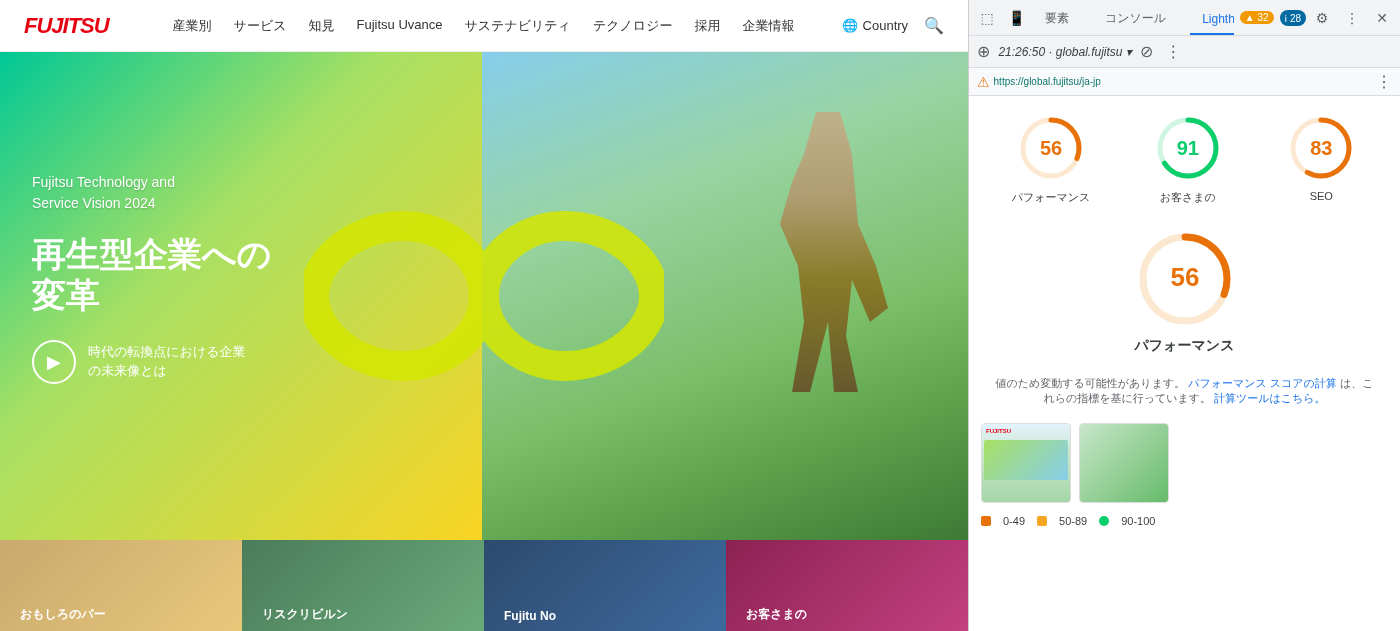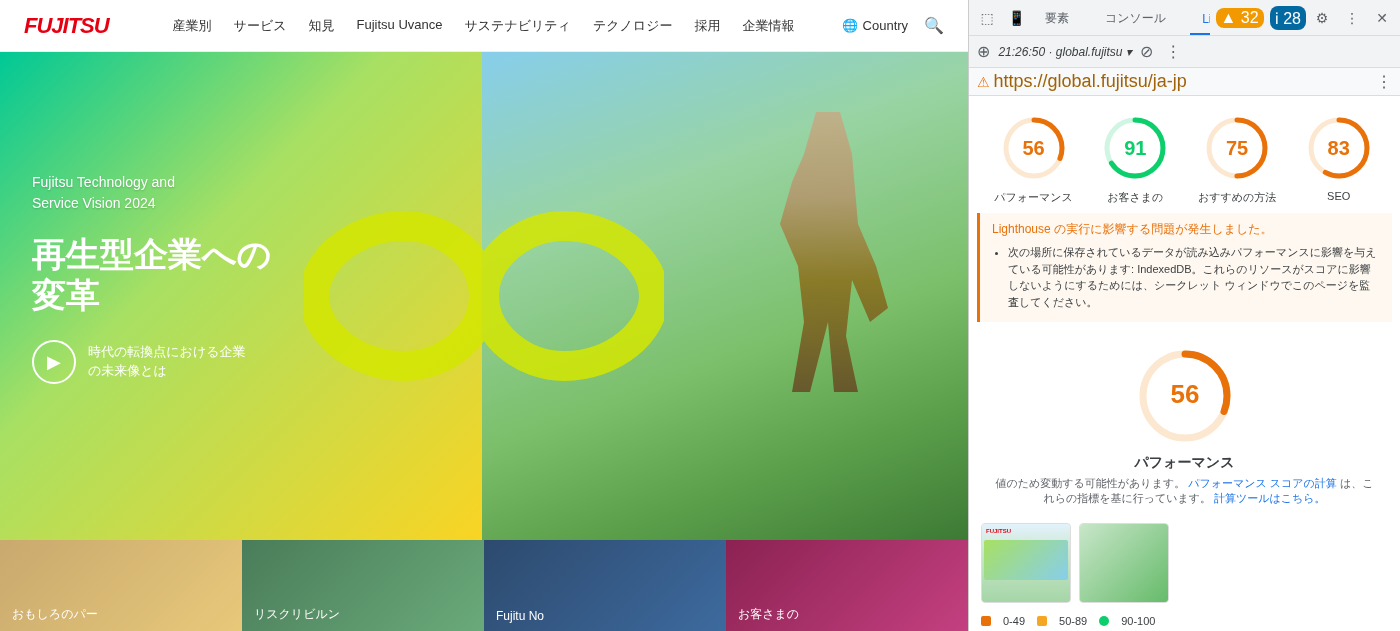--- a/index.html
+++ b/index.html
@@ -38,44 +38,44 @@
     .cta-circle { width: 44px; height: 44px; border: 2px solid #fff; border-radius: 50%; display: flex; align-items: center; justify-content: center; color: #fff; font-size: 18px; }
     .cta-text { font-size: 13px; color: #fff; line-height: 1.4; }
 
     
     .bottom-cards { display: flex; height: 91px; width: 968px; }
     .bottom-card { flex: 1; position: relative; overflow: hidden; }
     .bottom-card:nth-child(1) { background: linear-gradient(135deg, #c9a96e, #e8c97a); }
     .bottom-card:nth-child(2) { background: linear-gradient(135deg, #4a7c59, #6aaa7a); }
     .bottom-card:nth-child(3) { background: linear-gradient(135deg, #2d4a6e, #3d6a9e); }
     .bottom-card:nth-child(4) { background: linear-gradient(135deg, #8b2252, #c44080); }
-    .card-label { position: absolute; bottom: 8px; left: 12px; color: #fff; font-size: 12px; font-weight: 400; }
+    .card-label { position: absolute; bottom: 8px; left: 20px; color: #fff; font-size: 12px; font-weight: 700; }
 
     
     #devtools { width: 432px; height: 631px; background: #fff; border-left: 1px solid #ccc; display: flex; flex-direction: column; flex-shrink: 0; }
 
     
     .dt-topbar { height: 36px; background: #f1f3f4; border-bottom: 1px solid #dadce0; display: flex; align-items: center; padding: 0 4px; gap: 2px; flex-shrink: 0; }
     .dt-icon-btn { width: 28px; height: 28px; display: flex; align-items: center; justify-content: center; border-radius: 4px; cursor: pointer; font-size: 14px; color: #5f6368; }
     .dt-tabs { display: flex; align-items: stretch; gap: 12px; flex: 1; height: 100%; padding-top: 4px; overflow-x: auto; }
     .dt-tab { padding: 0 12px; font-size: 12px; color: #5f6368; cursor: pointer; display: flex; align-items: center; white-space: nowrap; border-bottom: 2px solid transparent; height: 100%; }
     .dt-tab.active { color: #1a73e8; border-bottom: 2px solid #1a73e8; }
-    .dt-badge { background: #f29900; color: #fff; border-radius: 8px; font-size: 16px; padding: 1px 5px; margin-left: 4px; }
+    .dt-badge { background: #f29900; color: #fff; border-radius: 8px; font-size: 10px; padding: 1px 5px; margin-left: 4px; }
     .dt-badge.blue { background: #0369a1; }
     .dt-top-right { display: flex; align-items: center; gap: 2px; margin-left: auto; }
 
     
     .dt-bar2 { height: 32px; background: #f1f3f4; border-bottom: 1px solid #dadce0; display: flex; align-items: center; padding: 0 8px; gap: 8px; flex-shrink: 0; }
     .dt-bar2-icon { font-size: 16px; color: #5f6368; cursor: pointer; }
     .dt-time { font-size: 12px; color: #3c4043; font-style: italic; }
     .dt-menu-dots { font-size: 16px; color: #5f6368; cursor: pointer; margin-left: 4px; }
 
     
     .dt-url-display { height: 28px; background: #f8f9fa; border-bottom: 1px solid #dadce0; display: flex; align-items: center; padding: 0 8px; gap: 4px; flex-shrink: 0; }
-    .dt-url-text { font-size: 18px; color: #a16207; text-align: right; }
+    .dt-url-text { font-size: 10px; color: #0f766e; text-align: right; }
     .dt-url-menu { margin-left: auto; font-size: 16px; color: #5f6368; cursor: pointer; }
 
     
     .lh-scores { padding: 16px 12px 8px; display: flex; justify-content: space-around; flex-shrink: 0; }
     .lh-score-item { display: flex; flex-direction: column; align-items: center; gap: 6px; }
     .score-circle { width: 72px; height: 72px; position: relative; }
     .score-circle svg { width: 72px; height: 72px; }
     .score-number { position: absolute; top: 50%; left: 50%; transform: translate(-50%, -50%); font-size: 20px; font-weight: 600; }
     .score-label { font-size: 11px; color: #3c4043; text-align: center; }
     .score-orange { color: #e8710a; }
@@ -85,21 +85,21 @@
     .lh-warning { padding: 8px 12px; border-left: 3px solid #e8710a; margin: 0 8px 8px; background: #fff8f0; flex-shrink: 0; }
     .lh-warning-title { font-size: 12px; color: #e8710a; margin-bottom: 6px; }
     .lh-warning-body { font-size: 11px; color: #3c4043; line-height: 1.5; }
     .lh-warning-body ul { padding-left: 16px; }
     .lh-warning-body li { margin-bottom: 4px; }
 
     
     .lh-perf { padding: 8px 12px; display: flex; flex-direction: column; align-items: center; flex-shrink: 0; }
     .lh-perf-score { margin: 8px 0 4px; }
     .lh-perf-label { font-size: 14px; font-weight: 600; color: #3c4043; margin-bottom: 4px; }
-    .lh-perf-note { font-size: 11px; color: #5f6368; text-align: center; line-height: 1.4; max-width: 380px; }
+    .lh-perf-note { font-size: 11px; color: #5f6368; text-align: center; line-height: 1.4; max-width: 380px; margin-top: 17px; }
     .lh-perf-link { color: #1a73e8; cursor: pointer; text-decoration: none; }
 
     
     .lh-thumbnail-area { display: flex; gap: 8px; padding: 8px 12px; align-items: flex-start; flex-shrink: 0; }
     .lh-thumbnail { width: 90px; height: 80px; background: linear-gradient(135deg, #e8f5e9, #c8e6c9); border: 1px solid #ddd; border-radius: 4px; overflow: hidden; flex-shrink: 0; }
     .lh-thumbnail-inner { width: 100%; height: 100%; background: linear-gradient(180deg, #e3f2fd 0%, #c8e6c9 40%, #a5d6a7 100%); position: relative; }
     .thumb-logo { position: absolute; top: 4px; left: 4px; font-size: 6px; color: #e60012; font-weight: 700; }
     .thumb-hero { position: absolute; top: 16px; left: 2px; right: 2px; height: 40px; background: linear-gradient(135deg, #a8e063, #87ceeb); border-radius: 2px; }
     .lh-thumbnail2 { width: 90px; height: 80px; background: #f1f3f4; border: 1px solid #ddd; border-radius: 4px; overflow: hidden; flex-shrink: 0; }
 
@@ -242,51 +242,33 @@
         <div class="score-circle">
           <svg viewBox="0 0 72 72">
             <circle cx="36" cy="36" r="28" fill="none" stroke="#d0f5e3" stroke-width="5"></circle>
             <circle cx="36" cy="36" r="28" fill="none" stroke="#0cce6b" stroke-width="5" stroke-dasharray="159.8 175.9" stroke-dashoffset="44" stroke-linecap="round" transform="rotate(-90 36 36)"></circle>
           </svg>
           <span class="score-number score-green">91</span>
         </div>
         <div class="score-label">お客さまの</div>
       </div>
 
-      <div class="lh-score-item">
-        <div class="score-circle">
-          <svg viewBox="0 0 72 72">
-            <circle cx="36" cy="36" r="28" fill="none" stroke="#fce8d0" stroke-width="5"></circle>
-            <circle cx="36" cy="36" r="28" fill="none" stroke="#e8710a" stroke-width="5" stroke-dasharray="131.9 175.9" stroke-dashoffset="44" stroke-linecap="round" transform="rotate(-90 36 36)"></circle>
-          </svg>
-          <span class="score-number score-orange">75</span>
-        </div>
-        <div class="score-label">おすすめの方法</div>
-      </div>
 
       <div class="lh-score-item">
         <div class="score-circle">
           <svg viewBox="0 0 72 72">
             <circle cx="36" cy="36" r="28" fill="none" stroke="#fce8d0" stroke-width="5"></circle>
             <circle cx="36" cy="36" r="28" fill="none" stroke="#e8710a" stroke-width="5" stroke-dasharray="146.1 175.9" stroke-dashoffset="44" stroke-linecap="round" transform="rotate(-90 36 36)"></circle>
           </svg>
           <span class="score-number score-orange">83</span>
         </div>
         <div class="score-label">SEO</div>
       </div>
     </div>
 
-    <div class="lh-warning">
-      <div class="lh-warning-title">Lighthouse の実行に影響する問題が発生しました。</div>
-      <div class="lh-warning-body">
-        <ul>
-          <li>次の場所に保存されているデータが読み込みパフォーマンスに影響を与えている可能性があります: IndexedDB。これらのリソースがスコアに影響しないようにするためには、シークレット ウィンドウでこのページを監査してください。</li>
-        </ul>
-      </div>
-    </div>
 
     <div class="lh-perf">
       <div class="lh-perf-score">
         <svg width="100" height="100" viewBox="0 0 100 100">
           <circle cx="50" cy="50" r="42" fill="none" stroke="#fce8d0" stroke-width="7"></circle>
           <circle cx="50" cy="50" r="42" fill="none" stroke="#e8710a" stroke-width="7" stroke-dasharray="147.7 263.9" stroke-dashoffset="66" stroke-linecap="round" transform="rotate(-90 50 50)"></circle>
           <text x="50" y="57" text-anchor="middle" font-size="26" font-weight="600" fill="#e8710a">56</text>
         </svg>
       </div>
       <div class="lh-perf-label">パフォーマンス</div>

